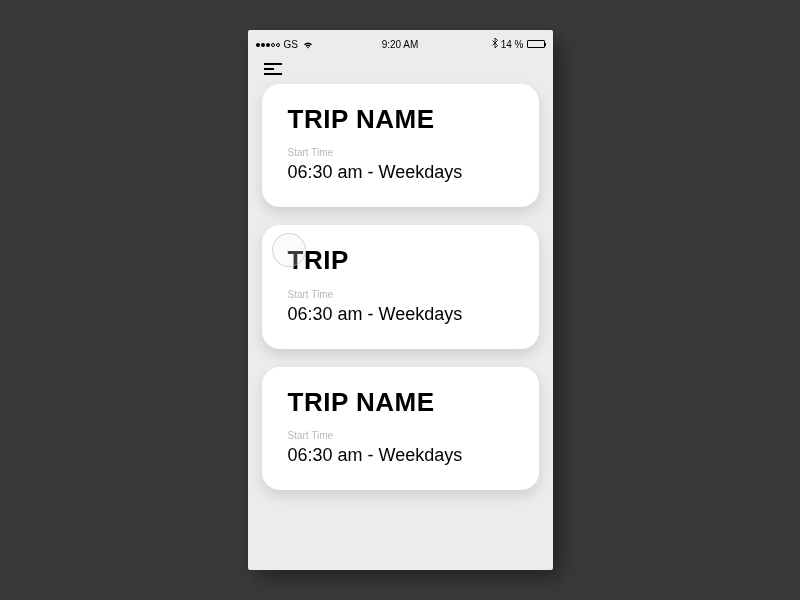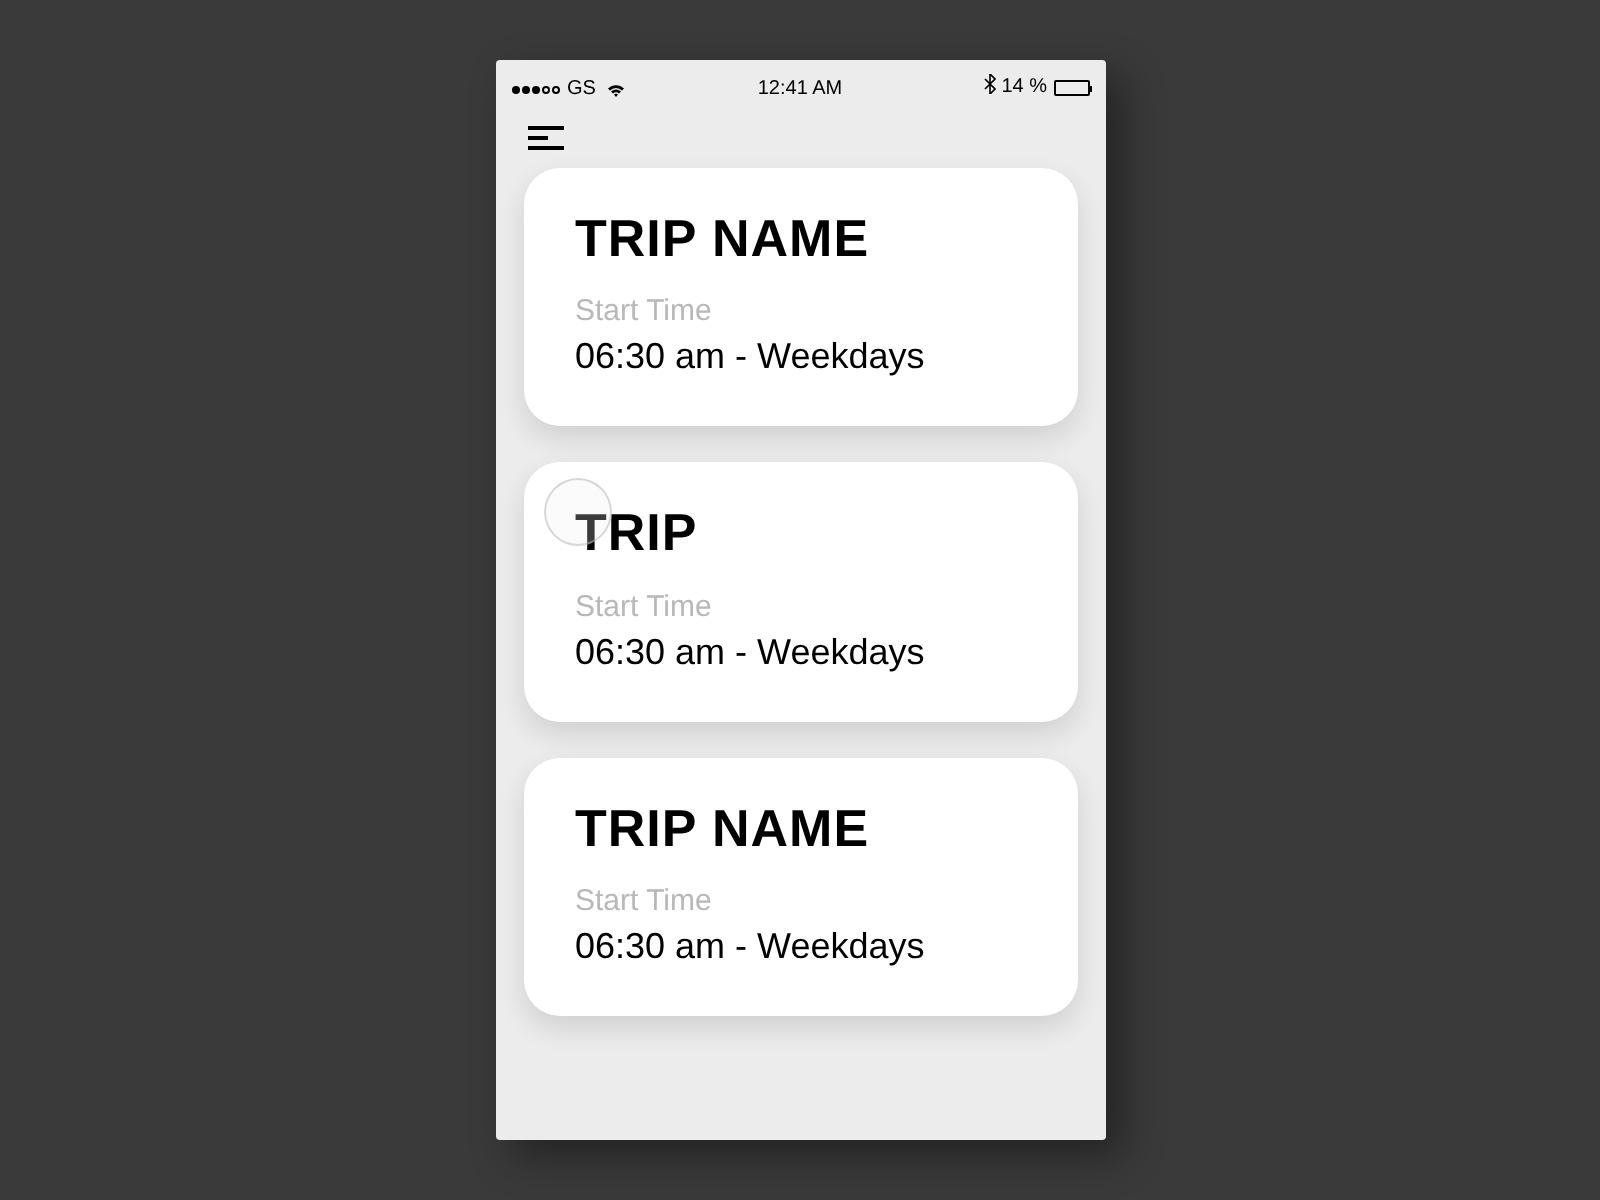--- a/index.html
+++ b/index.html
@@ -122,21 +122,21 @@
     .card-title {
       font-size: 26px;
       font-weight: 900;
       line-height: 1.05;
       letter-spacing: 0.5px;
       color: #000;
       text-transform: uppercase;
       margin-bottom: 14px;
     }
     .card-label {
-      font-size: 15px;
+      font-size: 10px;
       color: #b8b8b8;
       margin-bottom: 4px;
     }
     .card-value {
       font-size: 18px;
       color: #000;
       font-weight: 400;
     }
     .touch-circle {
       position: absolute;
@@ -163,21 +163,21 @@
         <span class="dot empty"></span>
         <span class="dot empty"></span>
       </span>
       <span>GS</span>
       <span class="wifi-icon">
         <svg viewBox="0 0 12 9" width="12" height="9">
           <path d="M6 8.5 L7 7.3 A1.5 1.5 0 0 0 5 7.3 Z M3.5 5.8 A3.5 3.5 0 0 1 8.5 5.8 L7.5 6.8 A2 2 0 0 0 4.5 6.8 Z M2 4.3 A5.5 5.5 0 0 1 10 4.3 L9 5.3 A4 4 0 0 0 3 5.3 Z" fill="#000"></path>
         </svg>
       </span>
     </div>
-    <div class="status-center">12:41 AM</div>
+    <div class="status-center">9:20 AM</div>
     <div class="status-right">
       <span class="bluetooth">
         <svg width="6" height="10" viewBox="0 0 6 10">
           <path d="M3 0 L3 10 L5.5 7.5 L0.5 2.5 M3 0 L5.5 2.5 L0.5 7.5" stroke="#000" stroke-width="0.8" fill="none"></path>
         </svg>
       </span>
       <span>14 %</span>
       <span class="battery">
         <span class="battery-fill"></span>
       </span>

